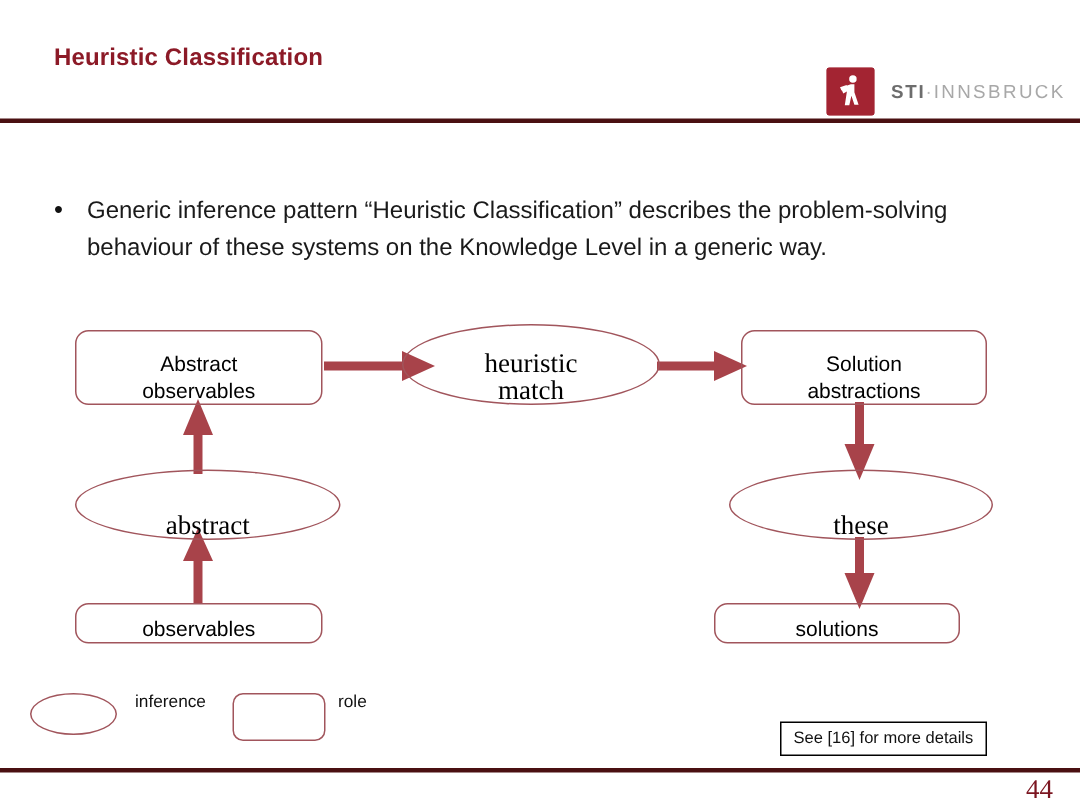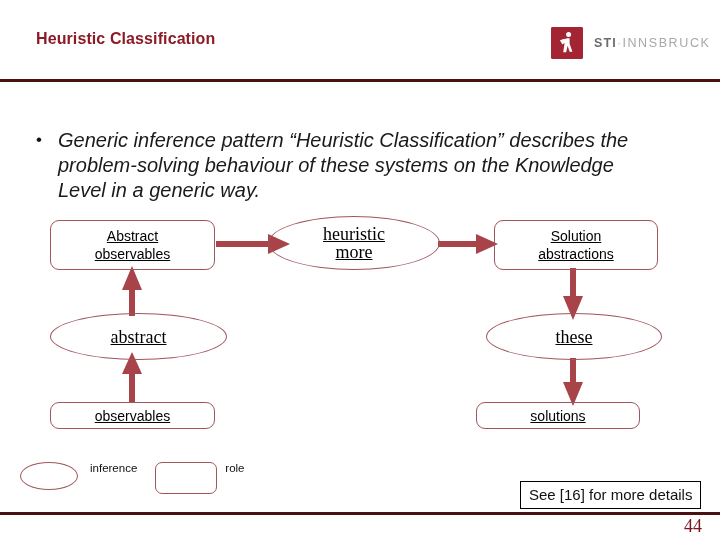--- a/index.html
+++ b/index.html
@@ -27,21 +27,21 @@
     top: 30px;
     font-size: 16px;
     font-weight: bold;
     color: #8c1a27;
     letter-spacing: 0.1px;
     white-space: nowrap;
   }
   .logo-block {
     position: absolute;
     left: 530px;
-    top: 26px;
+    top: 44px;
     display: flex;
     align-items: center;
     height: 34px;
     padding-left: 21px;
   }
   .logo-mark {
     width: 32px;
     height: 32px;
     background: #a32432;
     border-radius: 2px;
@@ -88,46 +88,44 @@
   }
   .bullet-dot {
     width: 22px;
     flex: 0 0 22px;
     font-size: 17px;
     line-height: 24px;
     color: #111;
     text-align: left;
   }
   .bullet-text {
-    font-size: 20px;
+    font-size: 16px;
     line-height: 25px;
     color: #1a1a1a;
-    font-style: italic;
   }
 
   
   .diagram {
     position: absolute;
     left: 0;
     top: 0;
     width: 720px;
     height: 540px;
     pointer-events: none;
   }
   .node {
     position: absolute;
     box-sizing: border-box;
     display: flex;
-    align-items: center;
+    align-items: flex-end;
     justify-content: center;
     text-align: center;
     color: #000;
     border: 1.6px solid #a1555c;
     background: transparent;
-    text-decoration: underline;
   }
   .node.rect { border-radius: 9px; }
   .node.ell  { border-radius: 50%; }
   .node .lbl {
     font-family: "Liberation Serif", serif;
     font-size: 18px;
     line-height: 18px;
     color: #000;
   }
   .node.sans .lbl {
@@ -174,21 +172,21 @@
   }
   .legend-label.second { margin-left: 8px; }
 
   
   .footnote {
     position: absolute;
     left: 520px;
     top: 481px;
     border: 1.2px solid #000;
     padding: 4px 8px 5px 8px;
-    font-size: 15px;
+    font-size: 11px;
     color: #111;
     background: #fff;
     white-space: nowrap;
   }
   .page-number {
     position: absolute;
     left: 684px;
     top: 516px;
     font-size: 18px;
     color: #7b1520;
@@ -260,21 +258,21 @@
   <div class="node rect sans" id="n-abstract-observables">
     <div class="lbl">
       <span>Abstract</span><br>
       <span>observables</span>
     </div>
   </div>
 
   <div class="node ell" id="n-heuristic-match">
     <div class="lbl">
       <span>heuristic</span><br>
-      <span>more</span>
+      <span>match</span>
     </div>
   </div>
 
   <div class="node rect sans" id="n-solution-abstractions">
     <div class="lbl">
       <span>Solution</span><br>
       <span>abstractions</span>
     </div>
   </div>
 

